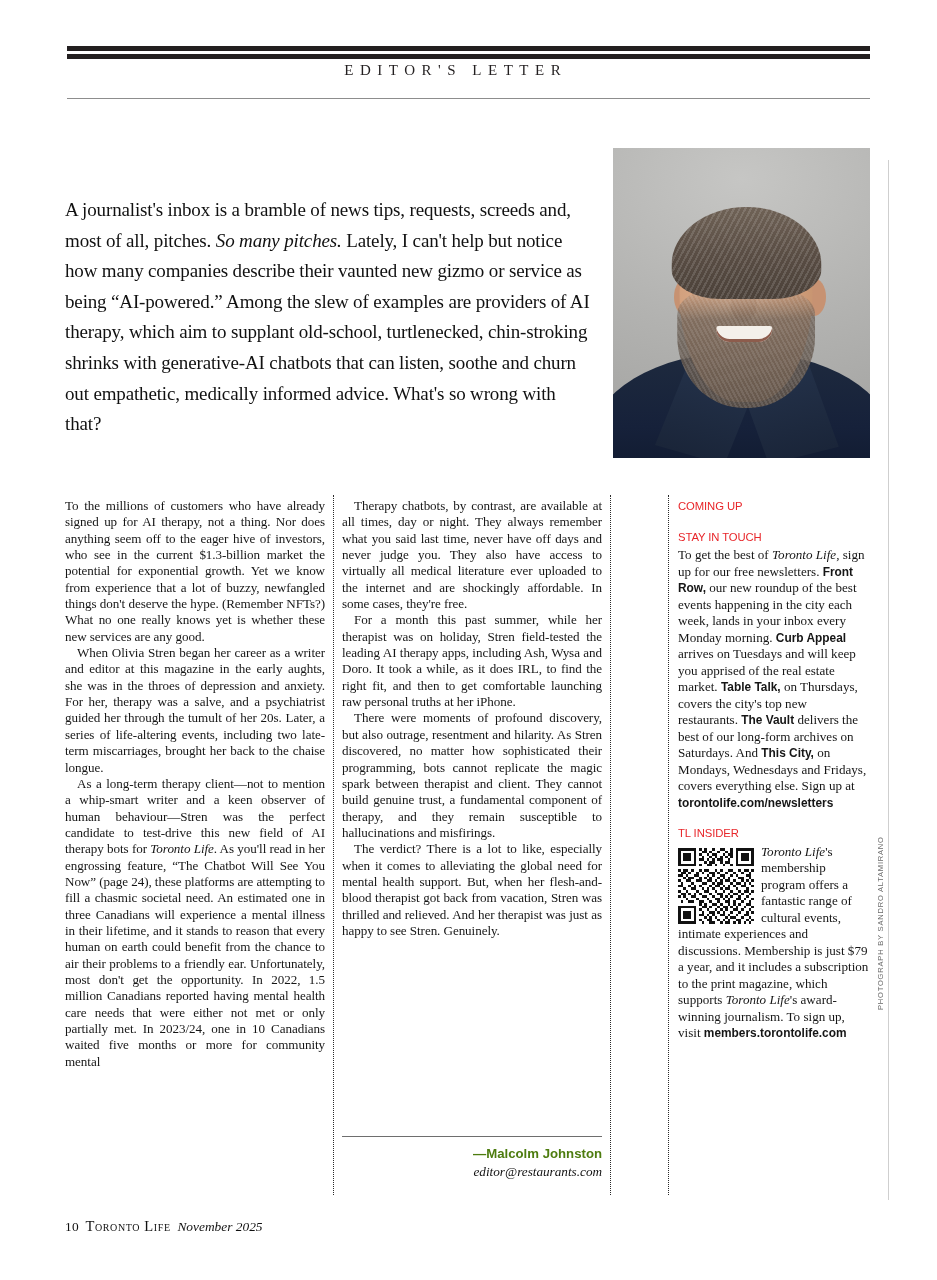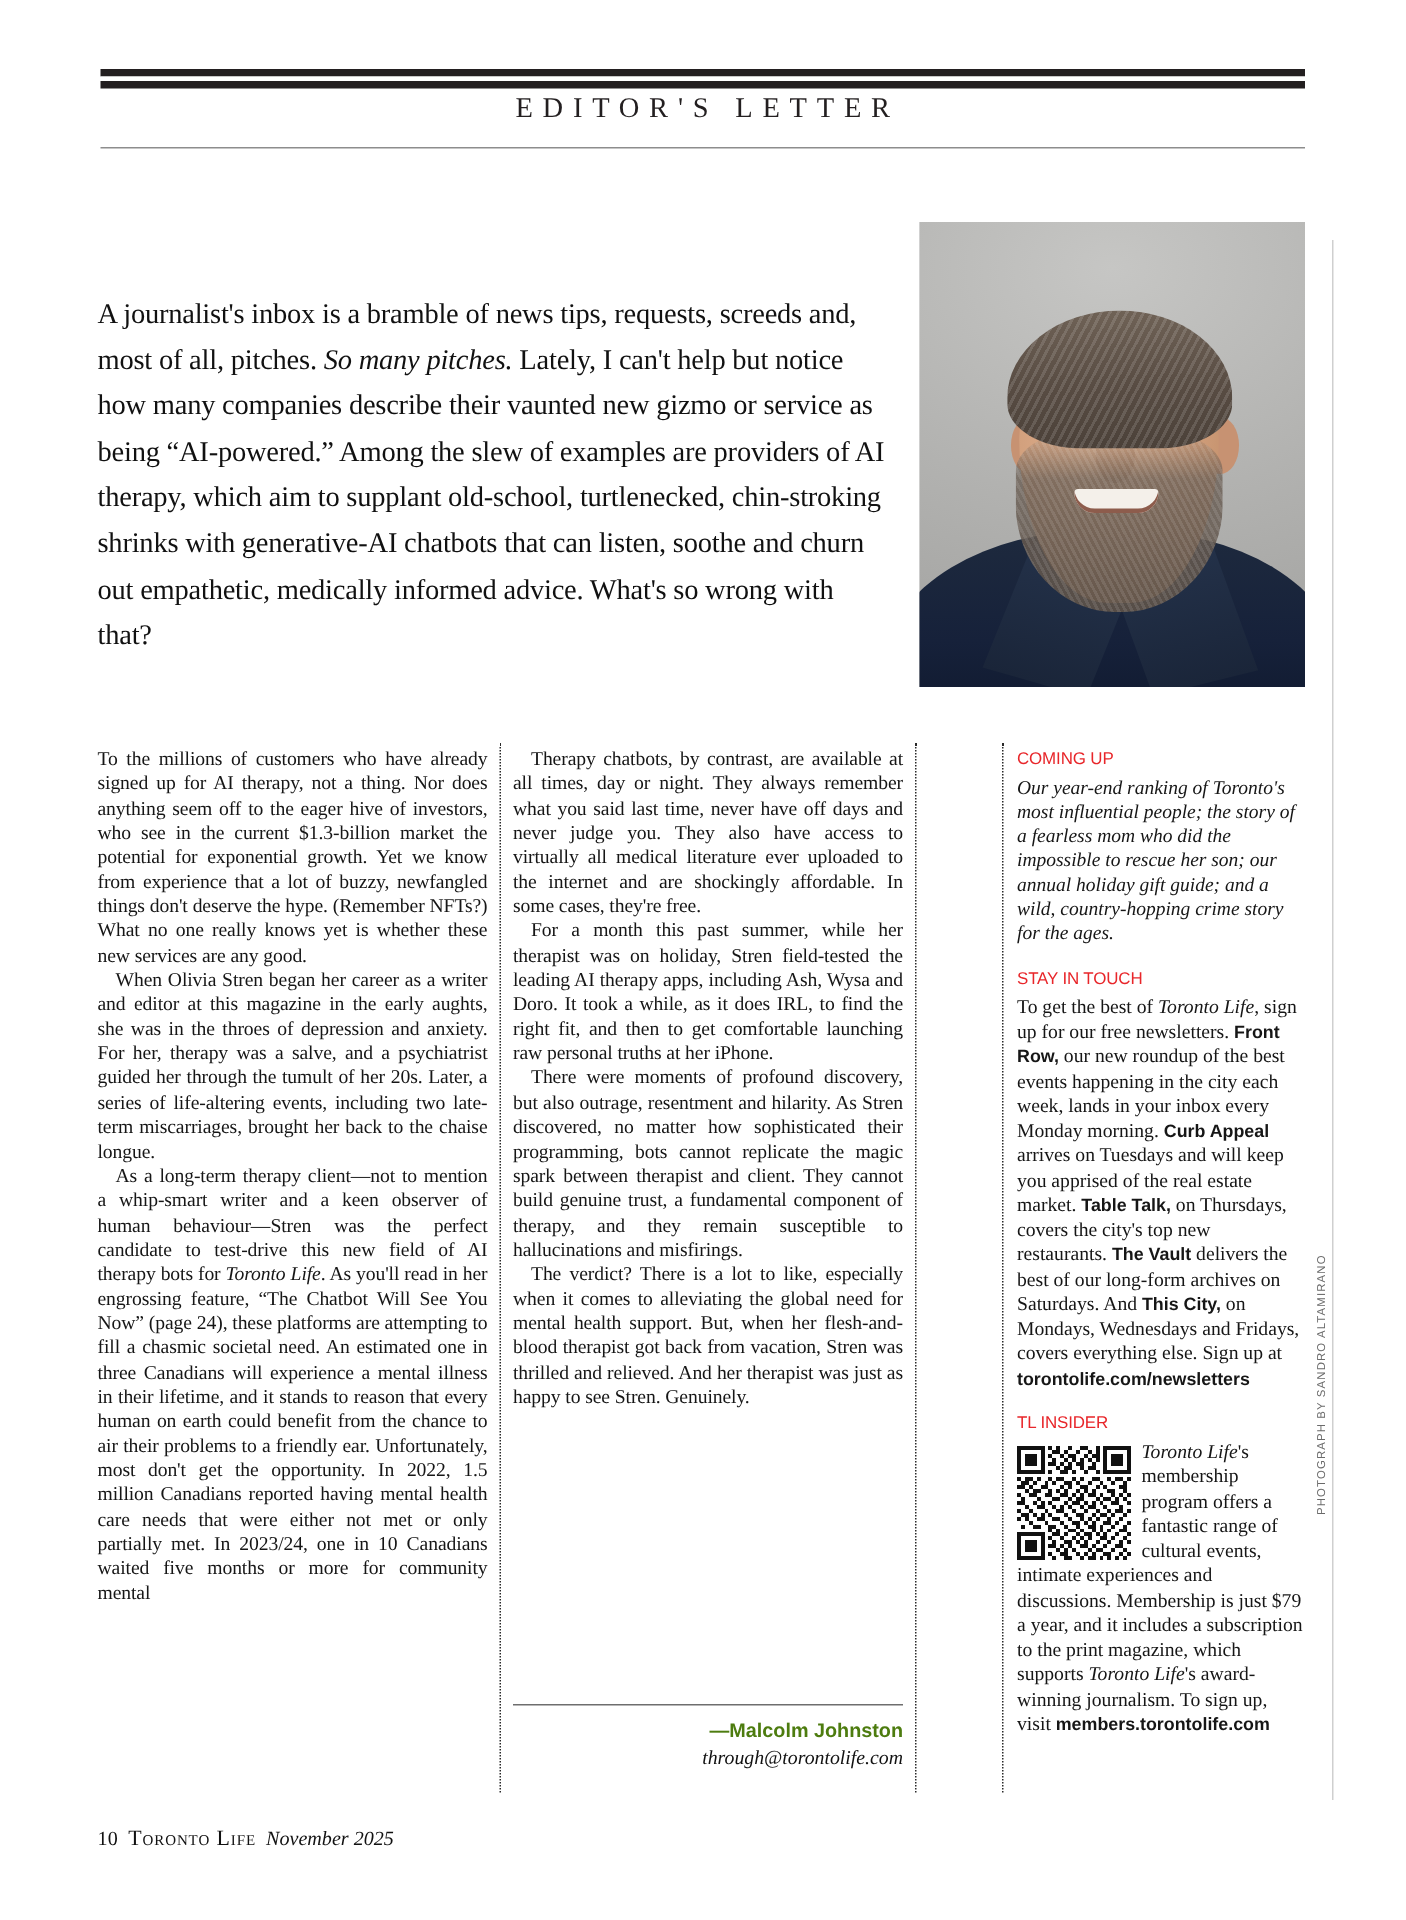--- a/index.html
+++ b/index.html
@@ -33,26 +33,26 @@
     width: 803px;
   }
   .rule-thick {
     height: 5px;
     background: #231f20;
   }
   .rule-gap { height: 3px; background: #fff; }
 
   .kicker {
     position: absolute;
-    left: 67px;
+    left: 51px;
     top: 62px;
     width: 803px;
     text-align: center;
     font-family: "Liberation Serif", serif;
-    font-size: 19px;
+    font-size: 15px;
     letter-spacing: 6.5px;
     text-indent: 6.5px;
     color: #231f20;
   }
 
   .rule-thin {
     position: absolute;
     left: 67px;
     top: 98px;
     width: 803px;
@@ -384,27 +384,26 @@
 
   <div class="col" id="col2">
     <p>Therapy chatbots, by contrast, are available at all times, day or night. They always remember what you said last time, never have off days and never judge you. They also have access to virtually all medical literature ever uploaded to the internet and are shockingly affordable. In some cases, they're free.</p>
     <p>For a month this past summer, while her therapist was on holiday, Stren field-tested the leading AI therapy apps, including Ash, Wysa and Doro. It took a while, as it does IRL, to find the right fit, and then to get comfortable launching raw personal truths at her iPhone.</p>
     <p>There were moments of profound discovery, but also outrage, resentment and hilarity. As Stren discovered, no matter how sophisticated their programming, bots cannot replicate the magic spark between therapist and client. They cannot build genuine trust, a fundamental component of therapy, and they remain susceptible to hallucinations and misfirings.</p>
     <p>The verdict? There is a lot to like, especially when it comes to alleviating the global need for mental health support. But, when her flesh-and-blood therapist got back from vacation, Stren was thrilled and relieved. And her therapist was just as happy to see Stren. Genuinely.</p>
   </div>
 
   <div class="sig-rule"></div>
   <div class="sig-name">—Malcolm Johnston</div>
-  <div class="sig-mail">through@torontolife.com</div>
+  <div class="sig-mail">editor@restaurants.com</div>
 
   <div class="sidebar">
 
     <div class="side-block">
       <div class="side-head">COMING UP</div>
-      <div class="side-body italic">Our year-end ranking of Toronto's most influential people; the story of a fearless mom who did the impossible to rescue her son; our annual holiday gift guide; and a wild, country-hopping crime story for the ages.</div>
     </div>
 
     <div class="side-block">
       <div class="side-head">STAY IN TOUCH</div>
       <div class="side-body"><span>To get the best of </span><i>Toronto Life</i><span>, sign up for our free newsletters. </span><b>Front Row,</b><span> our new roundup of the best events happening in the city each week, lands in your inbox every Monday morning. </span><b>Curb Appeal</b><span> arrives on Tuesdays and will keep you apprised of the real estate market. </span><b>Table Talk,</b><span> on Thursdays, covers the city's top new restaurants. </span><b>The Vault</b><span> delivers the best of our long-form archives on Saturdays. And </span><b>This City,</b><span> on Mondays, Wednesdays and Fridays, covers everything else. Sign up at </span><b>torontolife.com/newsletters</b></div>
     </div>
 
     <div class="side-block">
       <div class="side-head">TL INSIDER</div>
       <div class="side-body">

